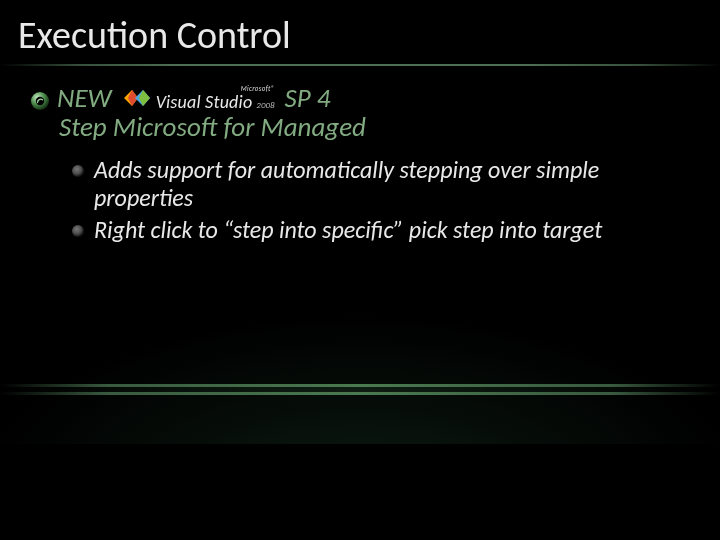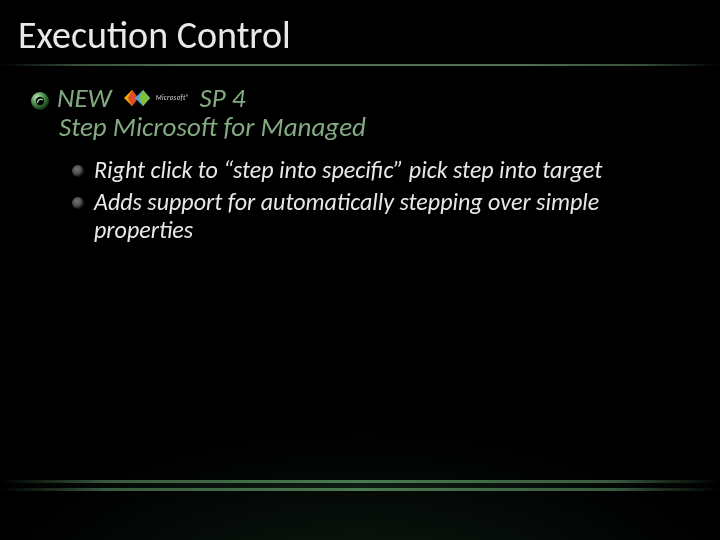--- a/index.html
+++ b/index.html
@@ -9,21 +9,21 @@
     height: 540px;
     background: #000;
     font-family: "Segoe UI", "Calibri", Arial, sans-serif;
     overflow: hidden;
     position: relative;
   }
 
   .slide {
     position: relative;
     width: 720px;
-    height: 540px;
+    height: 444px;
     background: radial-gradient(ellipse 600px 300px at 50% 115%, #0e1f14 0%, #060d09 35%, #000 65%);
     color: #fff;
   }
 
   .title {
     position: absolute;
     top: 12px;
     left: 18px;
     color: #e8e8e8;
     font-size: 38px;
@@ -194,36 +194,40 @@
         <span class="vsfig">
           <svg viewBox="0 0 30 24" width="30" height="24">
             <path d="M2 12 L10 4 L16 12 L10 20 Z" fill="#f7a400"></path>
             <path d="M10 4 L16 12 L10 20 L6 12 Z" fill="#e04a2f"></path>
             <path d="M13 12 L21 4 L28 12 L21 20 Z" fill="#4aa3df"></path>
             <path d="M21 4 L28 12 L21 20 L17 12 Z" fill="#7fbf3f"></path>
           </svg>
         </span>
         <span class="vstext">
           <span class="ms">Microsoft®</span>
+          <span class="vs-main">
+            <span class="vs-strong">Visual Studio</span>
+            <span class="vs-year">2008</span>
+          </span>
         </span>
       </span>
 
       <span>SP 4</span>
     </div>
 
     <div class="lvl1-line2">Step Microsoft for Managed</div>
 
     <div class="lvl2-list">
       <div class="lvl2-item">
         <span class="lvl2-dot"></span>
-        <span>Right click to “step into specific” pick step into target</span>
+        <span>Adds support for automatically stepping over simple properties</span>
       </div>
       <div class="lvl2-item">
         <span class="lvl2-dot"></span>
-        <span>Adds support for automatically stepping over simple properties</span>
+        <span>Right click to “step into specific” pick step into target</span>
       </div>
     </div>
 
   </div>
 
   <div class="bottom-band">
     <div class="band-line band-top"></div>
     <div class="band-fill"></div>
     <div class="band-line band-bot"></div>
   </div>

